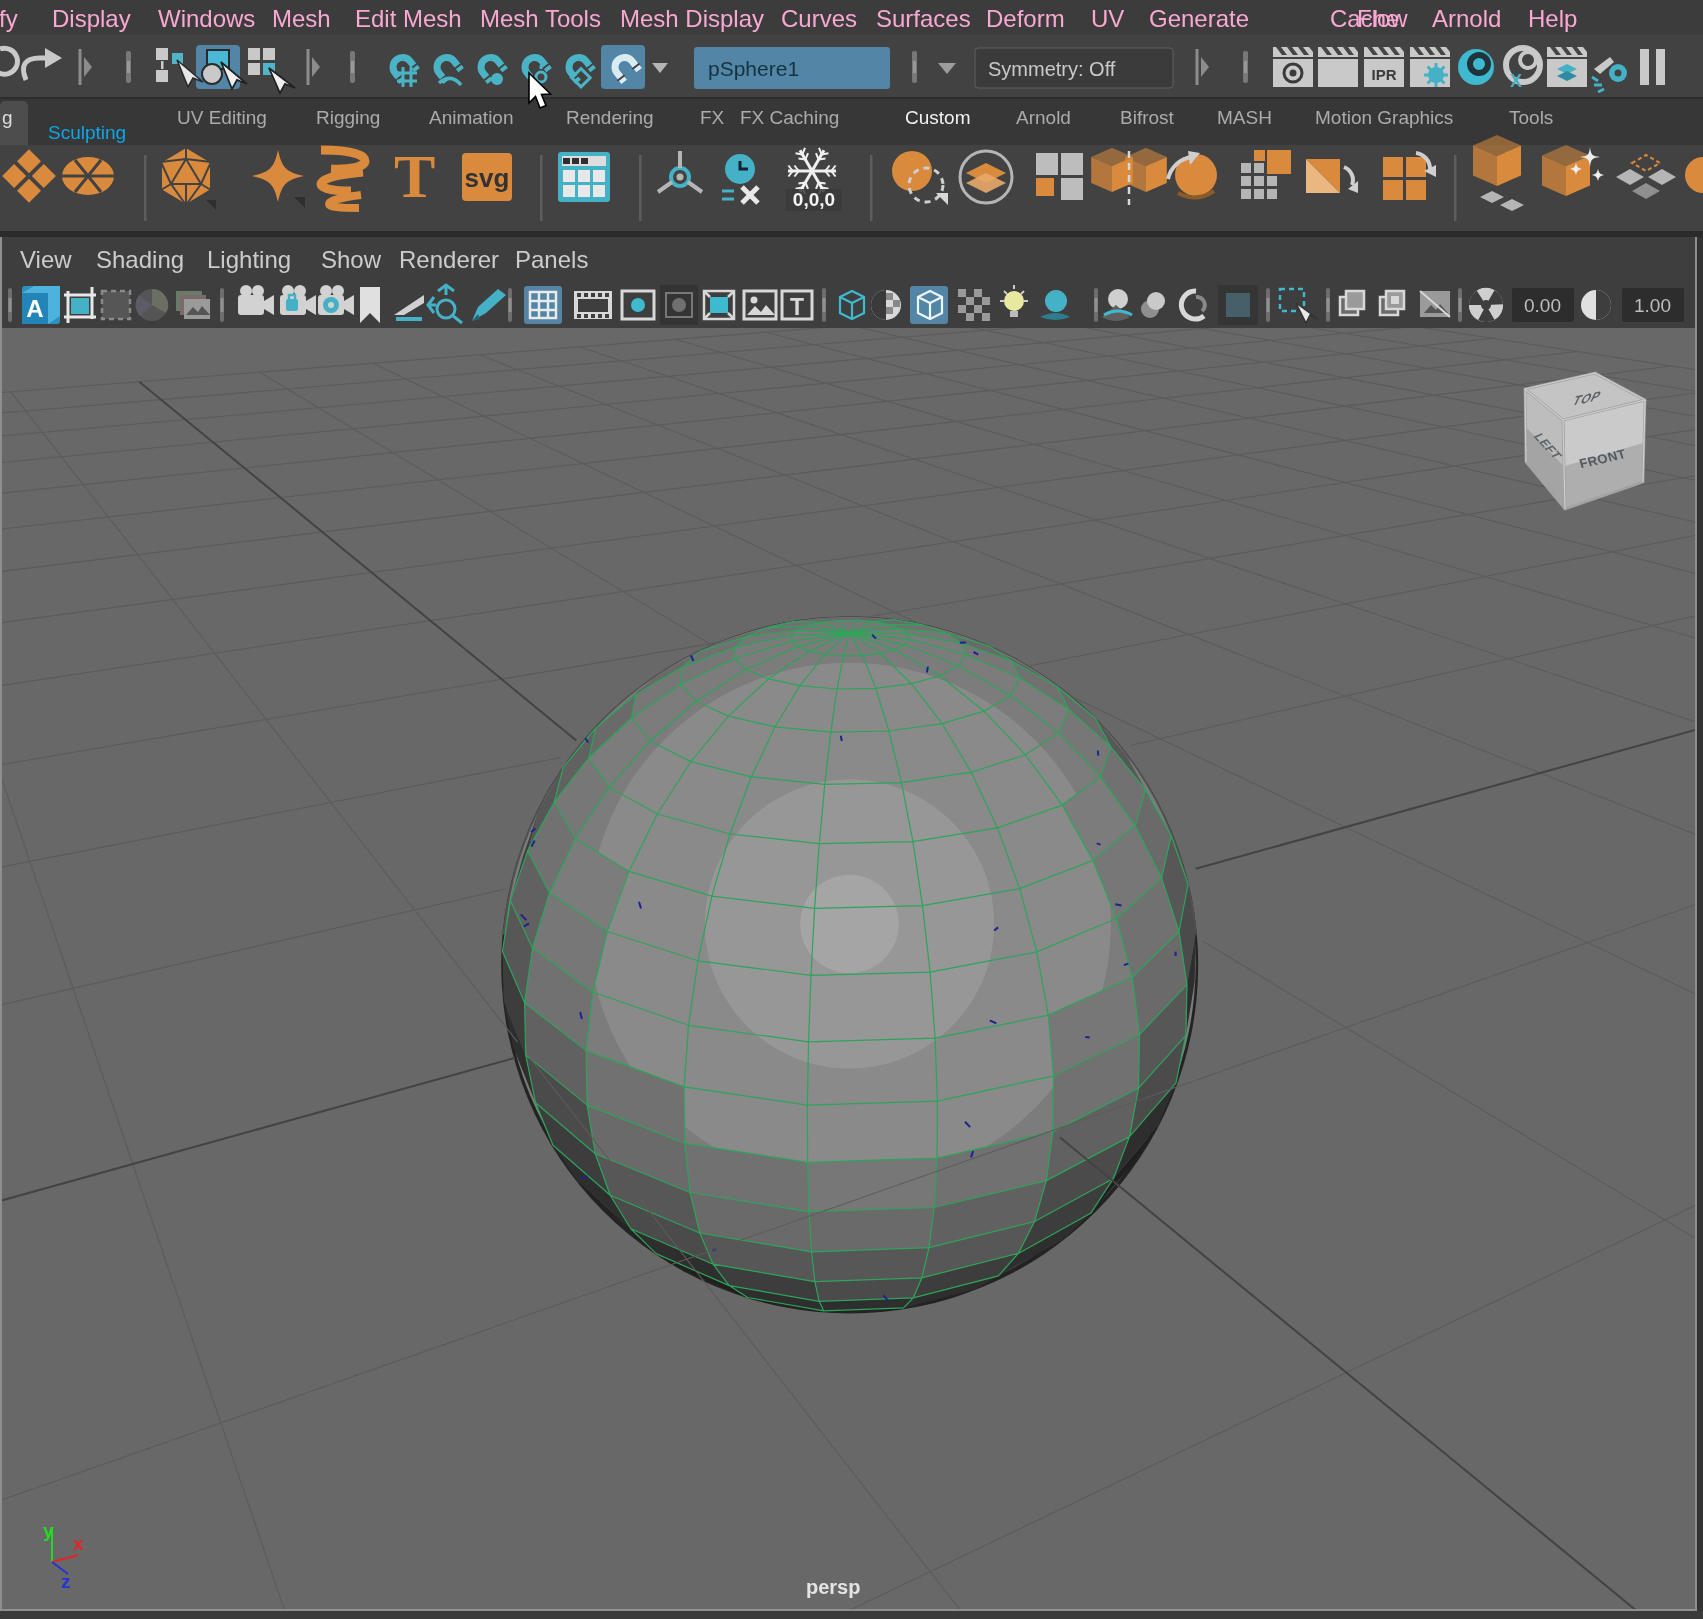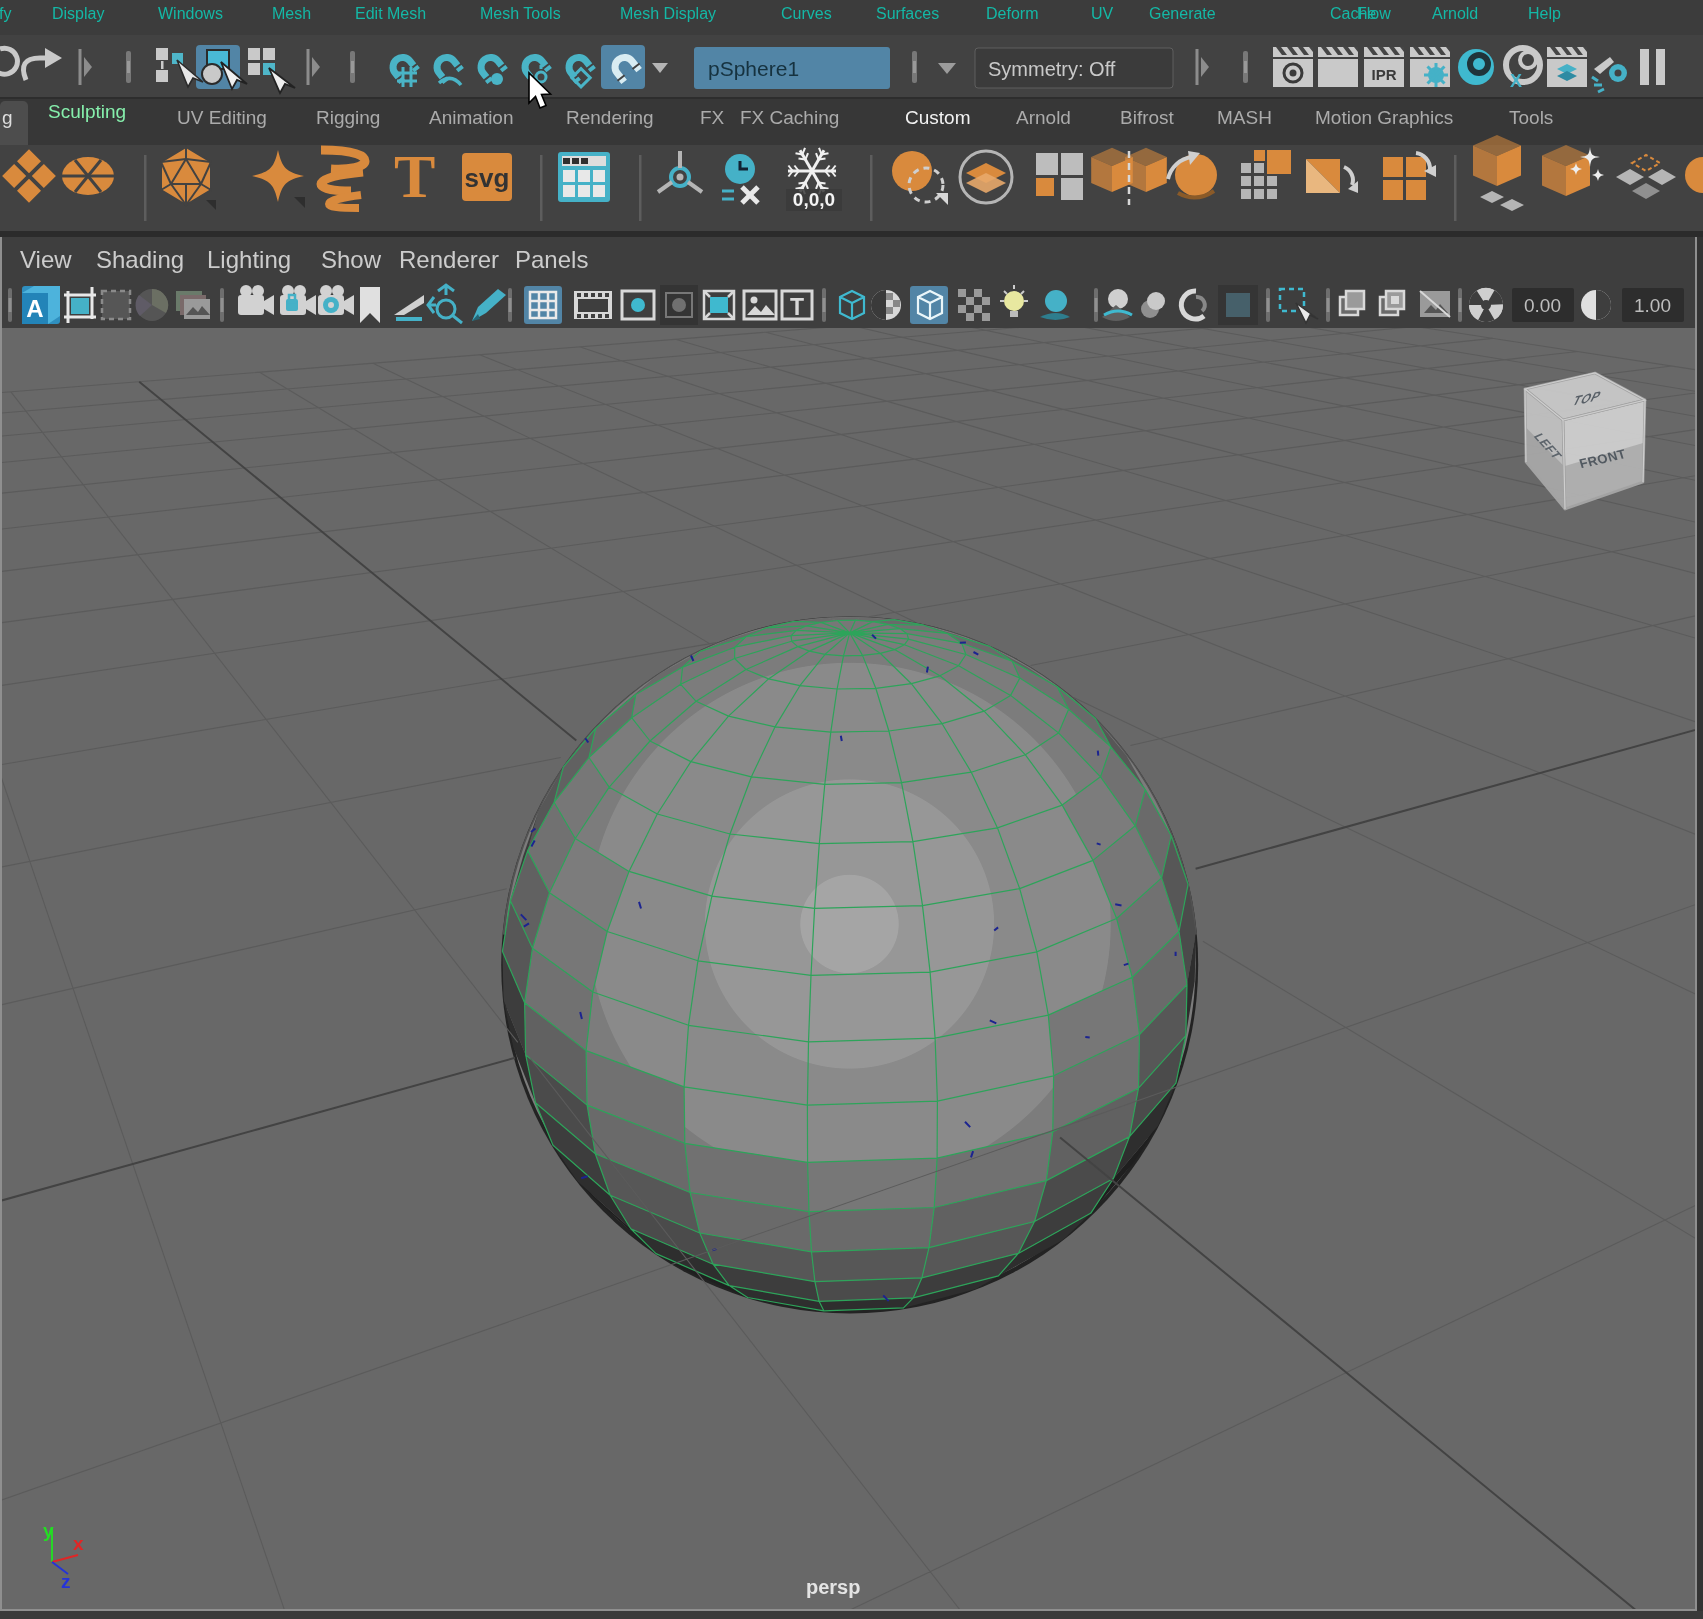--- a/index.html
+++ b/index.html
@@ -1,18 +1,18 @@
 <!DOCTYPE html>
 <html><head><meta charset="utf-8"><style>
 *{margin:0;padding:0;box-sizing:border-box}
 html,body{width:1703px;height:1619px;overflow:hidden;background:#2b2b2b;
  font-family:"Liberation Sans",sans-serif;-webkit-font-smoothing:antialiased}
 .abs{position:absolute}
 .row{position:absolute;left:0;width:1703px}
-.mtxt{position:absolute;top:5px;font-size:16px;color:#14b8a6;white-space:nowrap}
+.mtxt{position:absolute;top:5px;font-size:24px;color:#f9a8d4;white-space:nowrap}
 .ttxt{position:absolute;top:8px;font-size:19px;color:#ababab;white-space:nowrap}
 .ptxt{position:absolute;top:9px;font-size:24px;color:#cccccc;white-space:nowrap}
 svg{position:absolute;overflow:visible}
 </style></head>
 <body>
 
 <div class="row" style="top:0;height:35px;background:#3c3c3c"></div>
 <span class="mtxt" style="left:-1px">fy</span>
 <span class="mtxt" style="left:52px">Display</span>
 <span class="mtxt" style="left:158px">Windows</span>
@@ -155,21 +155,21 @@
       <circle cx="26" cy="26" r="3.5" fill="#424242"></circle>
       <path d="M2 22 L18 10 l4 5 -14 12 z" fill="#c9c9c9"></path>
       <path d="M0 30 l6 4 M2 38 l8 0 M6 45 l6 -3" stroke="#45b1c7" stroke-width="3"></path>
     </g>
 <rect x="1640" y="14" width="9" height="36" fill="#c9c9c9"></rect>
     <rect x="1656" y="14" width="9" height="36" fill="#c9c9c9"></rect>
 </svg>
 <div class="row" style="top:99px;height:46px;background:#373737"></div>
 <div class="abs" style="left:0;top:101px;width:28px;height:44px;background:#4d4d4d;border-radius:5px 5px 0 0"></div>
 <span class="ttxt" style="left:2px;top:107px;color:#dedede">g</span>
-<span class="ttxt" style="left:48px;top:101px;color:#86efac">Sculpting</span>
+<span class="ttxt" style="left:48px;top:122px;color:#0ea5e9">Sculpting</span>
 <span class="ttxt" style="left:177px;top:107px;color:#ababab">UV Editing</span>
 <span class="ttxt" style="left:316px;top:107px;color:#ababab">Rigging</span>
 <span class="ttxt" style="left:429px;top:107px;color:#ababab">Animation</span>
 <span class="ttxt" style="left:566px;top:107px;color:#ababab">Rendering</span>
 <span class="ttxt" style="left:700px;top:107px;color:#ababab">FX</span>
 <span class="ttxt" style="left:740px;top:107px;color:#ababab">FX Caching</span>
 <span class="ttxt" style="left:905px;top:107px;color:#f2f2f2">Custom</span>
 <span class="ttxt" style="left:1016px;top:107px;color:#ababab">Arnold</span>
 <span class="ttxt" style="left:1120px;top:107px;color:#ababab">Bifrost</span>
 <span class="ttxt" style="left:1217px;top:107px;color:#ababab">MASH</span>

